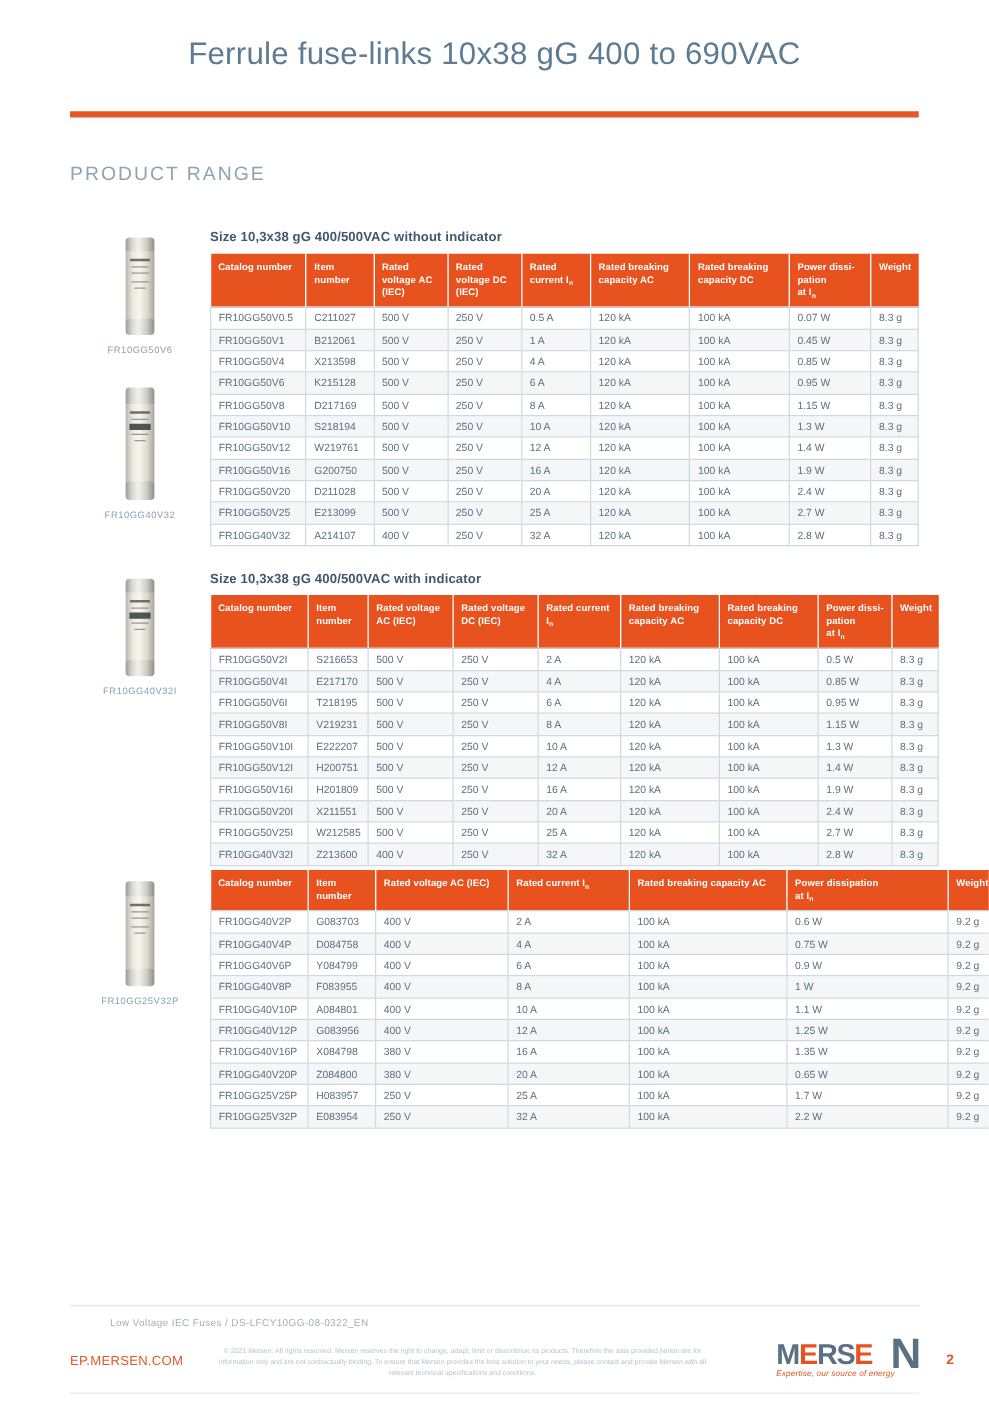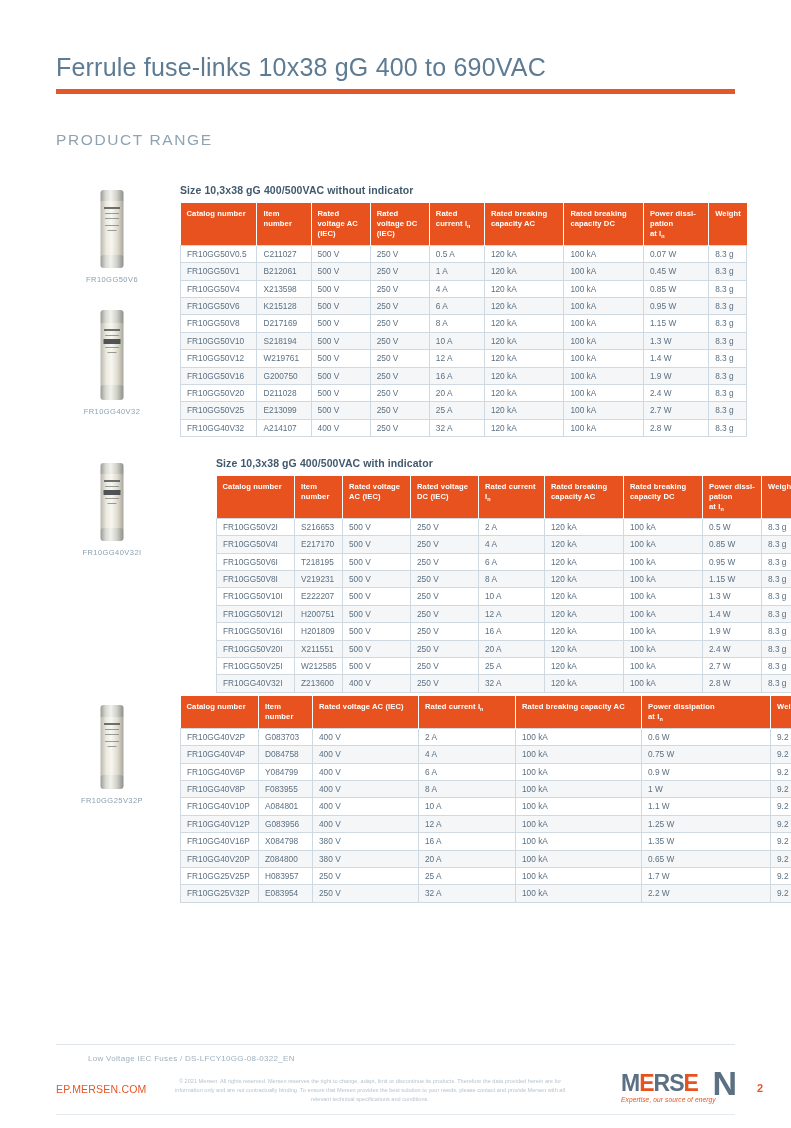--- a/index.html
+++ b/index.html
@@ -7,21 +7,21 @@
     width:791px;height:1128px;
     background:#ffffff;
     font-family:"Liberation Sans", sans-serif;
     color:#5b7082;
     overflow:hidden;
     position:relative;
   }
   .page{position:relative;width:791px;height:1128px;}
 
   
-  .hdr{position:absolute;left:56px;top:52px;width:679px;}
+  .hdr{position:absolute;left:56px;top:28px;width:679px;text-align:center;}
   .hdr-title{
     font-size:25px;font-weight:400;color:#5d7b92;
     letter-spacing:.2px;line-height:1.2;
   }
   .hdr-rule{
     position:absolute;left:56px;top:89px;width:679px;height:5px;
     background:#e35728;
   }
 
   
@@ -56,21 +56,21 @@
   .fz .brand{
     position:absolute;left:50%;transform:translateX(-50%);
     height:2px;width:16px;background:#55595c;opacity:.85;
   }
   .fz .blk{
     position:absolute;left:50%;transform:translateX(-50%);
     height:5px;width:17px;background:#3f4245;opacity:.9;
   }
 
   
-  .tblock{position:absolute;left:180px;width:567px;}
+  .tblock{position:absolute;left:168px;width:567px;}
   .tbl-title{
     font-size:10.5px;font-weight:bold;color:#41596e;
     margin-bottom:7px;letter-spacing:.1px;
   }
   table{border-collapse:collapse;width:567px;table-layout:fixed;}
   thead th{
     background:#e8521e;color:#ffffff;
     font-size:7.6px;font-weight:bold;
     text-align:left;vertical-align:top;
     padding:6px 5px 6px 6px;
@@ -343,21 +343,21 @@
               <td>250 V</td>
               <td>32 A</td>
               <td>120 kA</td>
               <td>100 kA</td>
               <td>2.8 W</td>
               <td>8.3 g</td>
             </tr>
           </tbody>
         </table>
       </div>
-      <div class="tblock" style="top: 457px; margin-left: 36px;">
+      <div class="tblock" style="top: 457px;">
         <div class="tbl-title">Size 10,3x38 gG 400/500VAC with indicator</div>
         <table>
           <colgroup>
             <col style="width: 78px;">
             <col style="width: 48px;">
             <col style="width: 68px;">
             <col style="width: 68px;">
             <col style="width: 66px;">
             <col style="width: 79px;">
             <col style="width: 79px;">

